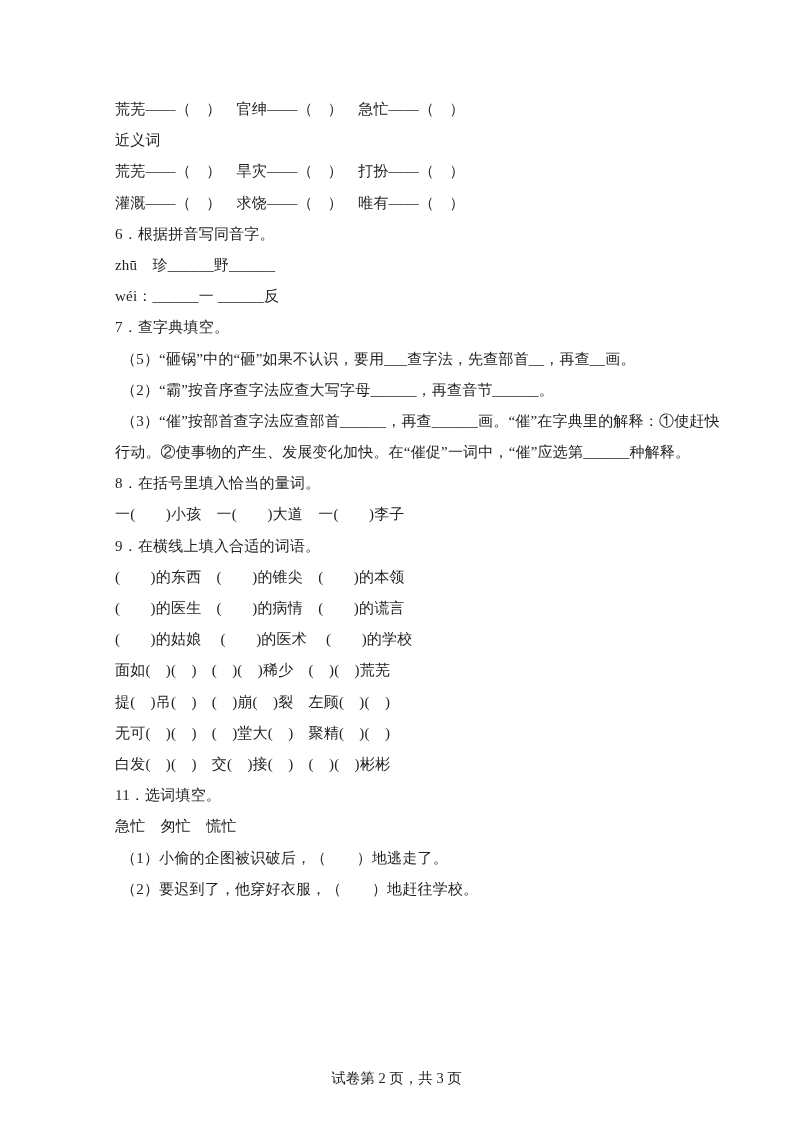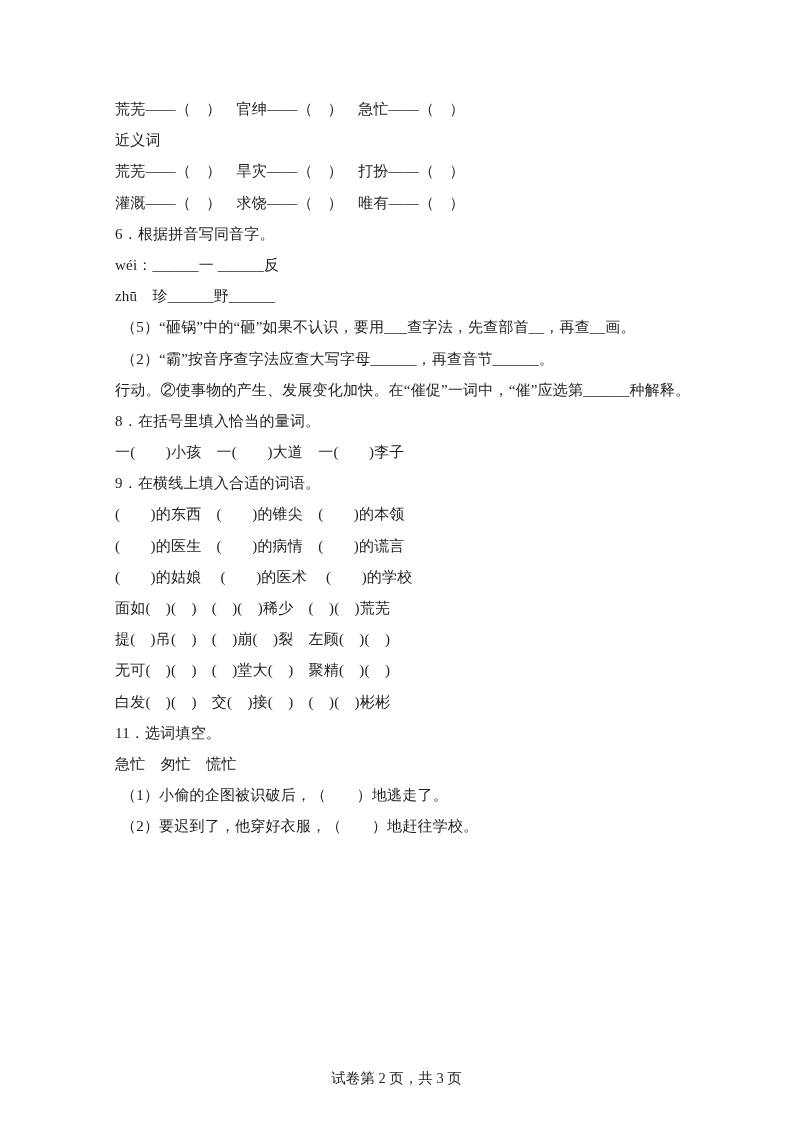--- a/index.html
+++ b/index.html
@@ -50,24 +50,26 @@
 </head>
 <body>
 
 <div class="page">
   <div class="doc-body" id="doc-body">
       <div class="line">荒芜——（　）　官绅——（　）　急忙——（　）</div>
       <div class="line">近义词</div>
       <div class="line">荒芜——（　）　旱灾——（　）　打扮——（　）</div>
       <div class="line">灌溉——（　）　求饶——（　）　唯有——（　）</div>
       <div class="line">6．根据拼音写同音字。</div>
+      <div class="line">zhū　珍______野______</div>
       <div class="line">wéi：______一 ______反</div>
-      <div class="line">zhū　珍______野______</div>
+      <div class="line">7．查字典填空。</div>
       <div class="line indent">（5）“砸锅”中的“砸”如果不认识，要用___查字法，先查部首__，再查__画。</div>
       <div class="line indent">（2）“霸”按音序查字法应查大写字母______，再查音节______。</div>
+      <div class="line indent">（3）“催”按部首查字法应查部首______，再查______画。“催”在字典里的解释：①使赶快</div>
       <div class="line">行动。②使事物的产生、发展变化加快。在“催促”一词中，“催”应选第______种解释。</div>
       <div class="line">8．在括号里填入恰当的量词。</div>
       <div class="line">一(　　)小孩　一(　　)大道　一(　　)李子</div>
       <div class="line">9．在横线上填入合适的词语。</div>
       <div class="line">(　　)的东西　(　　)的锥尖　(　　)的本领</div>
       <div class="line">(　　)的医生　(　　)的病情　(　　)的谎言</div>
       <div class="line">(　　)的姑娘　 (　　)的医术　 (　　)的学校</div>
       <div class="line">面如(　)(　)　(　)(　)稀少　(　)(　)荒芜</div>
       <div class="line">提(　)吊(　)　(　)崩(　)裂　左顾(　)(　)</div>
       <div class="line">无可(　)(　)　(　)堂大(　)　聚精(　)(　)</div>

